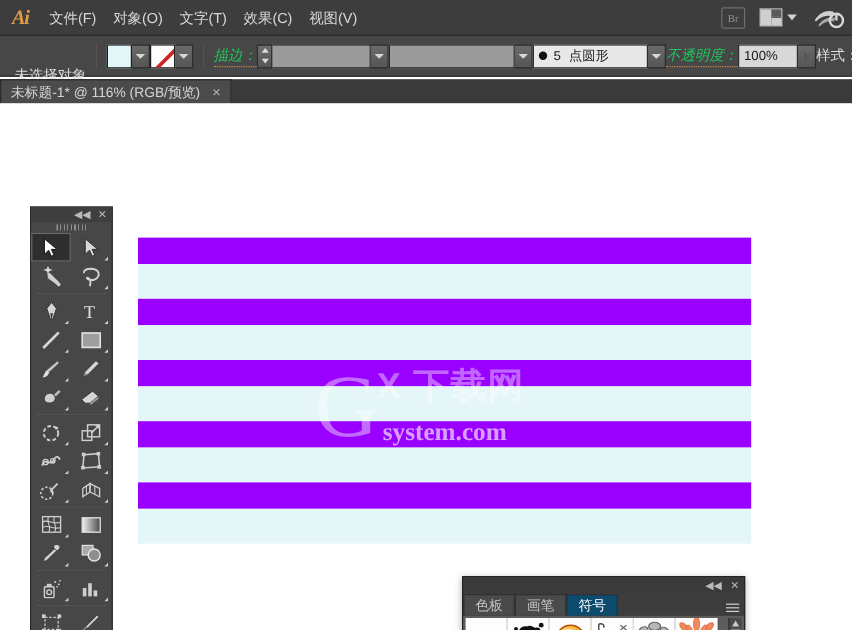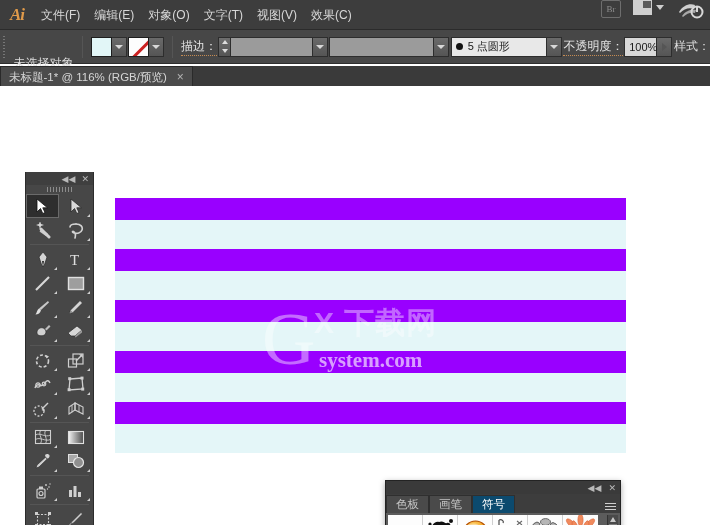--- a/index.html
+++ b/index.html
@@ -22,21 +22,21 @@
   }
   .ai-logo{
     width:34px; height:30px; display:flex; align-items:center; justify-content:center;
     color:#e09a4a; font-family:"Liberation Serif", serif; font-size:17px; font-style:italic; font-weight:bold;
     letter-spacing:-1px;
   }
   .menu-item{
     padding:0 7px; height:30px; line-height:30px; font-size:12px; color:#d8d8d8; cursor:default;
     white-space:nowrap;
   }
-  .menu-right{ margin-left:auto; display:flex; align-items:flex-start; height:30px; padding-right:6px; }
+  .menu-right{ margin-left:auto; display:flex; align-items:center; height:30px; padding-right:6px; }
   .br-icon{
     width:20px; height:18px; border:1px solid #6e6e6e; border-radius:2px;
     color:#8e8e8e; font-size:9px; text-align:center; line-height:17px; margin-right:12px;
     font-family:"Liberation Serif", serif;
   }
   .arrange-icon{ display:flex; align-items:center; margin-right:14px; }
   .arrange-box{ width:19px; height:15px; border:1.5px solid #cfcfcf; display:flex; }
   .arrange-box .lft{ flex:1; background:#cfcfcf; }
   .arrange-box .rgt{ flex:1; display:flex; flex-direction:column; }
   .arrange-box .rgt i{ flex:1; display:block; }
@@ -49,21 +49,21 @@
   .controlbar{
     position:absolute; left:0; top:30px; width:710px; height:34px;
     background:#474747; border-bottom:1px solid #2e2e2e;
     display:flex; align-items:center;
   }
   .grip{
     width:9px; height:22px; margin-left:3px; margin-right:5px;
     background:repeating-linear-gradient(to bottom,#777 0px,#777 1px,#474747 1px,#474747 3px);
   }
   .cb-label{ font-size:12px; color:#dcdcdc; white-space:nowrap; }
-  .cb-label.orange{ color:#e5e5e5; }
+  .cb-label.orange{ color:#22c55e;font-style:italic; }
   .sep{ width:1px; height:22px; background:#333; margin:0 8px; border-right:1px solid #555; }
   .swatch-combo{ display:flex; align-items:center; }
   .swatch{
     width:21px; height:20px; border:1px solid #1e1e1e; background:#e2f6f7;
   }
   .swatch.none{ background:#fdfdfd; position:relative; overflow:hidden; }
   .swatch.none:after{
     content:""; position:absolute; left:-4px; top:50%; width:34px; height:2.5px;
     background:#cc2222; transform:rotate(-45deg); transform-origin:center;
   }
@@ -79,21 +79,21 @@
   }
   .stepper .up{ width:0;height:0;border-left:3px solid transparent;border-right:3px solid transparent;border-bottom:4px solid #ddd; }
   .stepper .dn{ width:0;height:0;border-left:3px solid transparent;border-right:3px solid transparent;border-top:4px solid #ddd; }
   .field{
     height:20px; background:#9b9b9b; border:1px solid #2d2d2d; border-left:none;
     display:flex; align-items:center; padding:0 4px; color:#1a1a1a; font-size:11px;
   }
   .field.wide{ width:82px; }
   .field.wider{ width:105px; }
   .field.light{ background:#e8e8e8; }
-  .field.opac{ width:33px; background:#d8d8d8; }
+  .field.opac{ width:50px; background:#d8d8d8; }
   .dot{ width:7px;height:7px;border-radius:50%;background:#111;margin-right:5px; }
   .arrow-right{ width:0;height:0;border-top:4px solid transparent;border-bottom:4px solid transparent;border-left:5px solid #555; }
   .underline-dot{ border-bottom:1px dotted #c58b53; }
 
   
   .tabbar{
     position:absolute; left:0; top:66px; width:710px; height:22px;
     background:#3a3a3a; border-bottom:1px solid #252525;
     display:flex; align-items:flex-end;
   }
@@ -196,25 +196,24 @@
   svg{ display:block; }
 </style>
 </head>
 <body>
 
 <div id="app">
 
   <div class="menubar">
     <div class="ai-logo">Ai</div>
     <div class="menu-item">文件(F)</div>
-    <div class="menu-item">编辑(E)</div>
     <div class="menu-item">对象(O)</div>
     <div class="menu-item">文字(T)</div>
+    <div class="menu-item">效果(C)</div>
     <div class="menu-item">视图(V)</div>
-    <div class="menu-item">效果(C)</div>
 
     <div class="menu-right">
       <div class="br-icon">Br</div>
       <div class="arrange-icon">
         <div class="arrange-box">
           <div class="lft"></div>
           <div class="rgt">
               <i></i>
               <i></i>
             </div>
@@ -276,21 +275,21 @@
 
     <div style="display:flex;align-items:center;">
       <div class="field wider" style="border-left:1px solid #2d2d2d;"></div>
       <div class="dd-btn">
           <div class="dd-caret"></div>
         </div>
     </div>
 
     <div style="width:8px"></div>
 
-    <div style="display:flex;align-items:center;">
+    <div style="display:flex;align-items:center;font-family:Liberation Mono, monospace;">
       <div class="field light" style="width:96px;border-left:1px solid #2d2d2d;">
         <span class="dot"></span>
         <span>5 点圆形</span>
       </div>
       <div class="dd-btn">
           <div class="dd-caret"></div>
         </div>
     </div>
 
     <div style="width:10px"></div>

